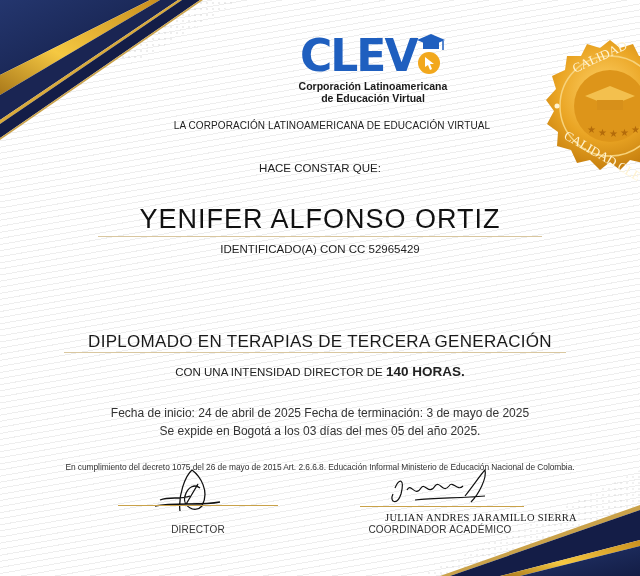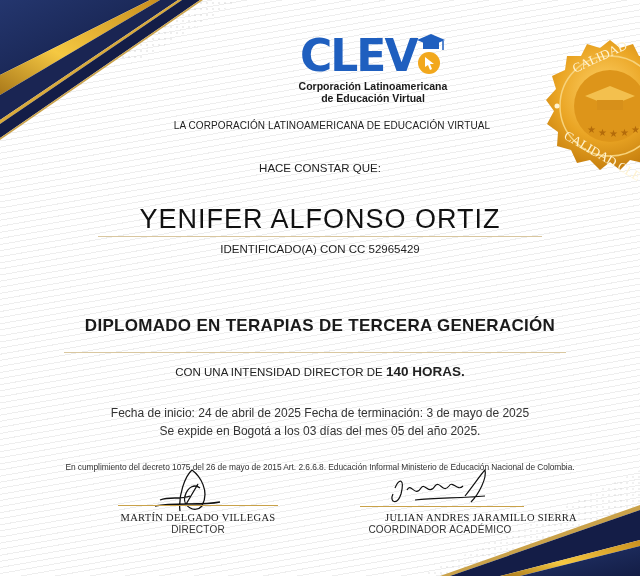--- a/index.html
+++ b/index.html
@@ -36,21 +36,21 @@
 
     
     .seal { position: absolute; left: 535px; top: 38px; width: 150px; height: 150px; }
 
     .hdr { top: 120px; font-size: 10px; color: #222; letter-spacing: 0.1px; padding-left: 12px; }
     .constar { top: 162px; font-size: 11.5px; color: #222; }
     .name { top: 204px; font-size: 27px; color: #111; letter-spacing: 1px; font-weight: normal; text-align: center; }
     .line-name { position: absolute; left: 98px; top: 236px; width: 444px; height: 1px; background: #d9c7a0; }
     .idline { top: 243px; font-size: 11.5px; color: #222; }
     .curso { top: 287px; font-size: 11.5px; color: #222; }
-    .course { top: 316px; font-size: 17px; font-weight: bold; color: #1a1a1a; letter-spacing: 0.3px; }
+    .course { top: 332px; font-size: 17px; font-weight: normal; color: #1a1a1a; letter-spacing: 0.3px; }
     .line-course { position: absolute; left: 64px; top: 352px; width: 502px; height: 1px; background: #d9c7a0; }
     .hours { top: 364px; font-size: 11.5px; color: #222; }
     .hours b { font-size: 13.5px; font-weight: bold; }
     .dates { top: 404px; font-size: 12px; color: #333; line-height: 18px; }
     .decree { top: 454px; font-size: 8.4px; color: #333; letter-spacing: -0.05px; margin-top: 8px; }
 
     .sig-line { position: absolute; height: 1px; background: #c9a24a; }
     .sig-name {
       position: absolute; text-align: center; font-family: "Liberation Serif", serif;
       font-size: 10.5px; color: #222; letter-spacing: 0.3px;
@@ -153,21 +153,20 @@
   <div class="text-c dates">
     <div>Fecha de inicio: 24 de abril de 2025 Fecha de terminación: 3 de mayo de 2025</div>
     <div>Se expide en Bogotá a los 03 días del mes 05 del año 2025.</div>
   </div>
   <div class="text-c decree">En cumplimiento del decreto 1075 del 26 de mayo de 2015 Art. 2.6.6.8. Educación Informal Ministerio de Educación Nacional de Colombia.</div>
 
   <svg class="signature" style="left:140px; top:466px" width="90" height="50" viewBox="0 0 90 50">
     <path d="M40,45 C38,30 45,10 52,4 C60,10 70,25 62,40 C55,48 42,40 45,30 C48,20 55,18 60,22 M20,34 C30,30 40,34 50,30 M15,40 C35,36 60,40 80,36 M45,40 L58,18" fill="none" stroke="#111" stroke-width="1.3"></path>
   </svg>
   <div class="sig-line" style="left:118px; top:505px; width:160px;"></div>
-  <div class="sig-name" style="left:108px; top:512px; width:180px;">MARTÍN DELGADO VILLEGAS</div>
   <div class="sig-role" style="left:108px; top:524px; width:180px;">DIRECTOR</div>
 
   <svg class="signature" style="left:385px; top:468px" width="110" height="44" viewBox="0 0 110 44">
     <path d="M10,20 C14,10 20,10 16,26 C12,38 4,34 8,26 M22,22 C26,14 30,30 36,20 C40,14 44,28 50,18 C55,12 58,26 64,18 C68,12 72,24 78,18 M80,28 C88,18 96,6 100,2 C102,10 94,26 86,34 M30,32 C50,30 75,30 100,28" fill="none" stroke="#111" stroke-width="1.2"></path>
   </svg>
   <div class="sig-line" style="left:360px; top:506px; width:164px;"></div>
   <div class="sig-name" style="left:340px; top:512px; width:200px;margin-left:41px;">JULIAN ANDRES JARAMILLO SIERRA</div>
   <div class="sig-role" style="left:340px; top:524px; width:200px;">COORDINADOR ACADÉMICO</div>
 
 </div>

